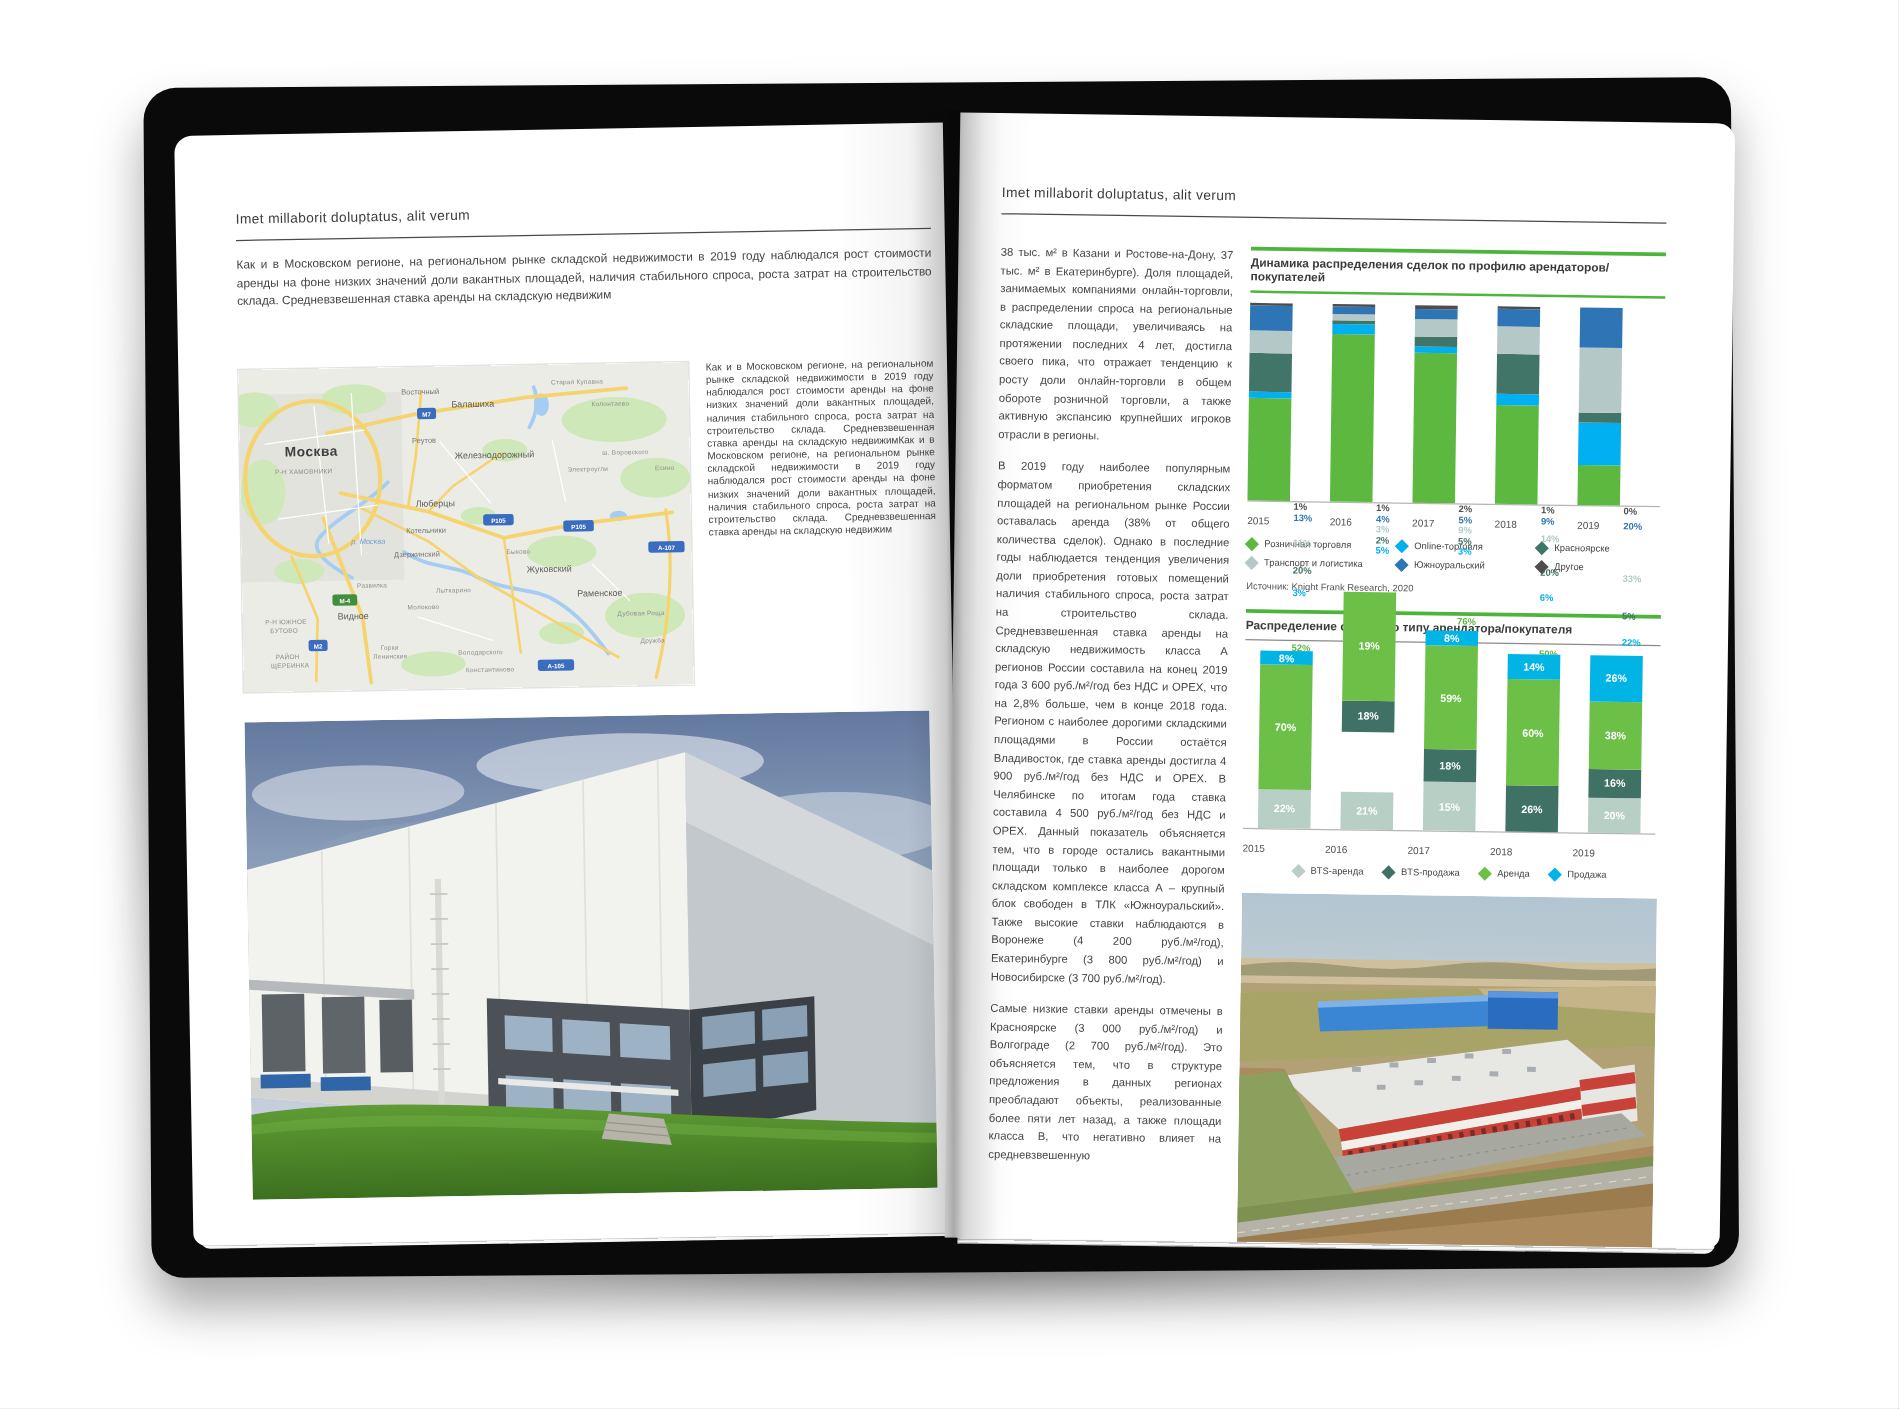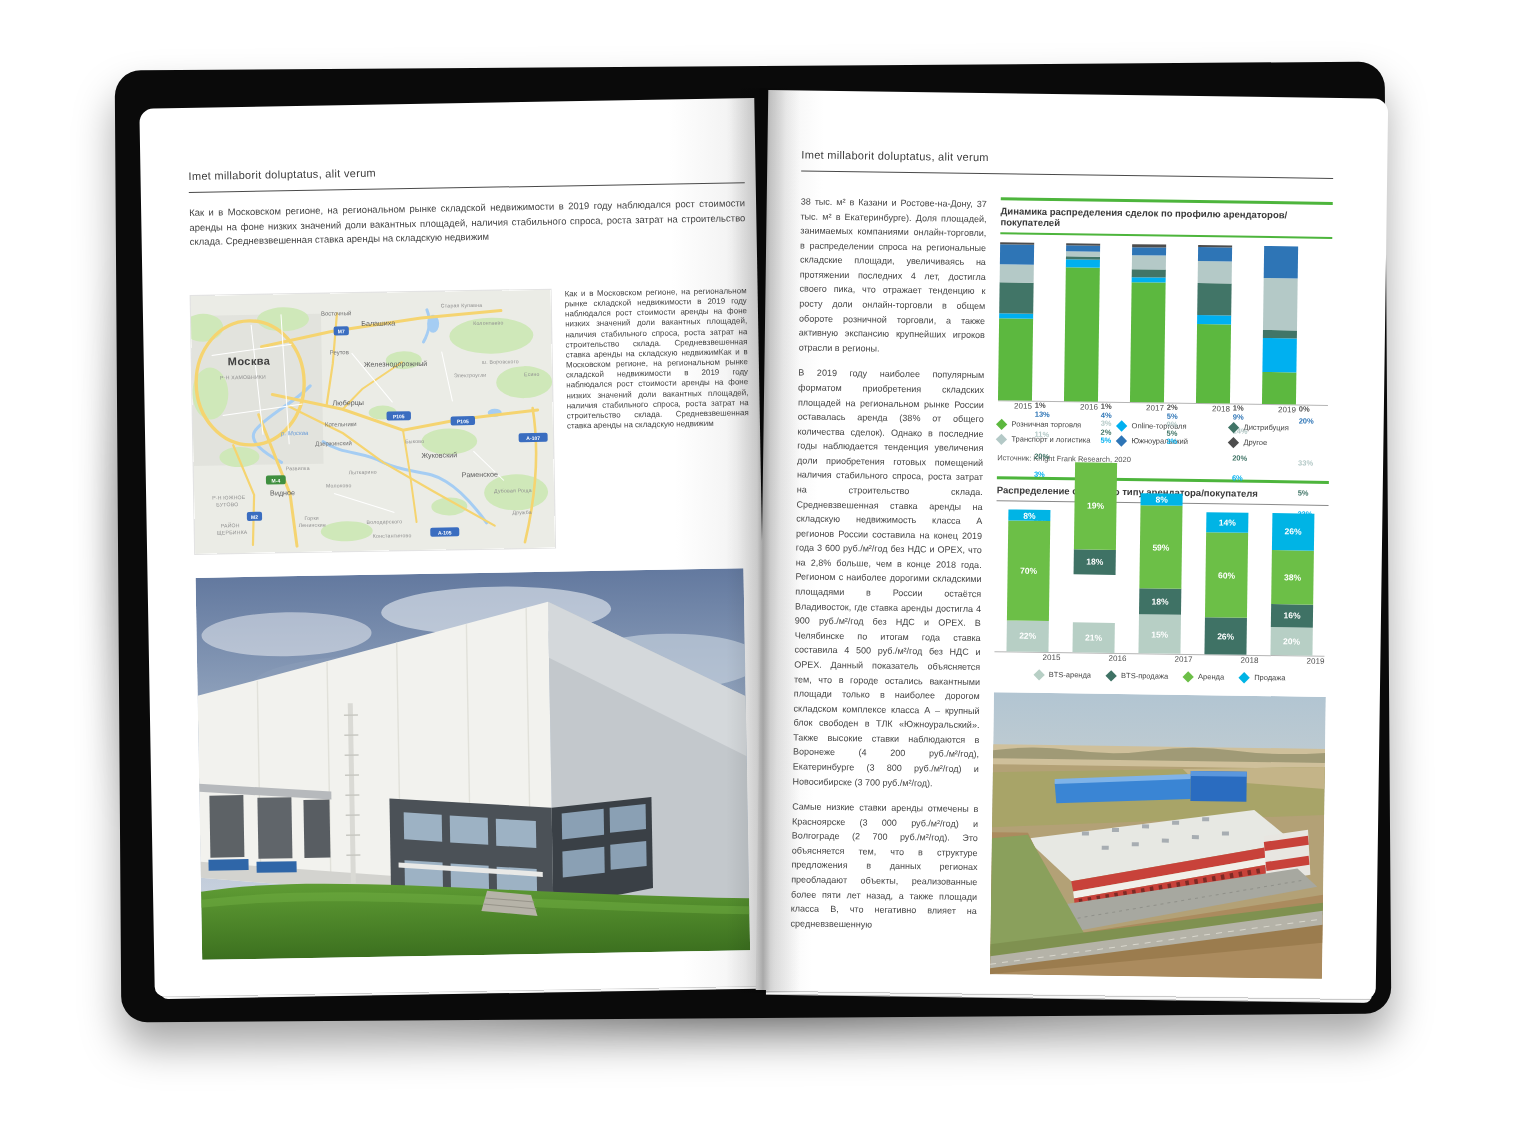--- a/index.html
+++ b/index.html
@@ -56,21 +56,21 @@
   .bar{display:flex;flex-direction:column-reverse;}
   [data-chart="0"] .bar{width:34px;}
   [data-chart="1"] .cat{justify-content:center;}
   [data-chart="1"] .bar{width:42px;}
   .seg{position:relative;width:100%;}
   .inlab{position:absolute;left:0;right:0;top:50%;transform:translateY(-50%);
     text-align:center;color:#fff;font-size:8.5px;font-weight:700;}
   .labcol{position:relative;width:30px;flex:0 0 auto;}
   .outlab{position:absolute;left:3px;font-size:7.5px;font-weight:700;white-space:nowrap;}
   .axis{position:absolute;left:0;right:0;border-top:1px solid #b5b5b5;}
-  .xlab{margin-top:1px;font-size:8px;color:#4e4e4e;text-align:right;}
+  .xlab{margin-top:12px;font-size:8px;color:#4e4e4e;text-align:left;}
   [data-chart="0"] .xlab{width:34px;}
   [data-chart="1"] .xlab{width:100%;}
   .legend{margin-top:9px;}
   .legend-grid{display:grid;grid-template-columns:120px 112px 100px;row-gap:6px;}
   .legend-row{display:flex;justify-content:center;gap:16px;margin-top:8px;}
   .leg-item{display:flex;align-items:center;gap:6px;font-size:7.5px;color:#444;}
   .diamond{width:8px;height:8px;transform:rotate(45deg);flex:0 0 auto;}
   .chart-source{margin-top:10px;font-size:7.5px;color:#555;}
   .chart2{margin-top:14px;}
   .rp-photo{margin-top:14px;width:332px;height:282px;}
@@ -431,21 +431,21 @@
               <div class="leg-item">
                 <span class="diamond" style="background: rgb(92, 184, 63);"></span>
                 <span class="leg-text">Розничная торговля</span>
               </div>
               <div class="leg-item">
                 <span class="diamond" style="background: rgb(0, 176, 240);"></span>
                 <span class="leg-text">Online-торговля</span>
               </div>
               <div class="leg-item">
                 <span class="diamond" style="background: rgb(65, 117, 103);"></span>
-                <span class="leg-text">Дистрибуция</span>
+                <span class="leg-text">Красноярске</span>
               </div>
               <div class="leg-item">
                 <span class="diamond" style="background: rgb(180, 201, 199);"></span>
                 <span class="leg-text">Транспорт и логистика</span>
               </div>
               <div class="leg-item">
                 <span class="diamond" style="background: rgb(46, 117, 182);"></span>
                 <span class="leg-text">Южноуральский</span>
               </div>
               <div class="leg-item">

